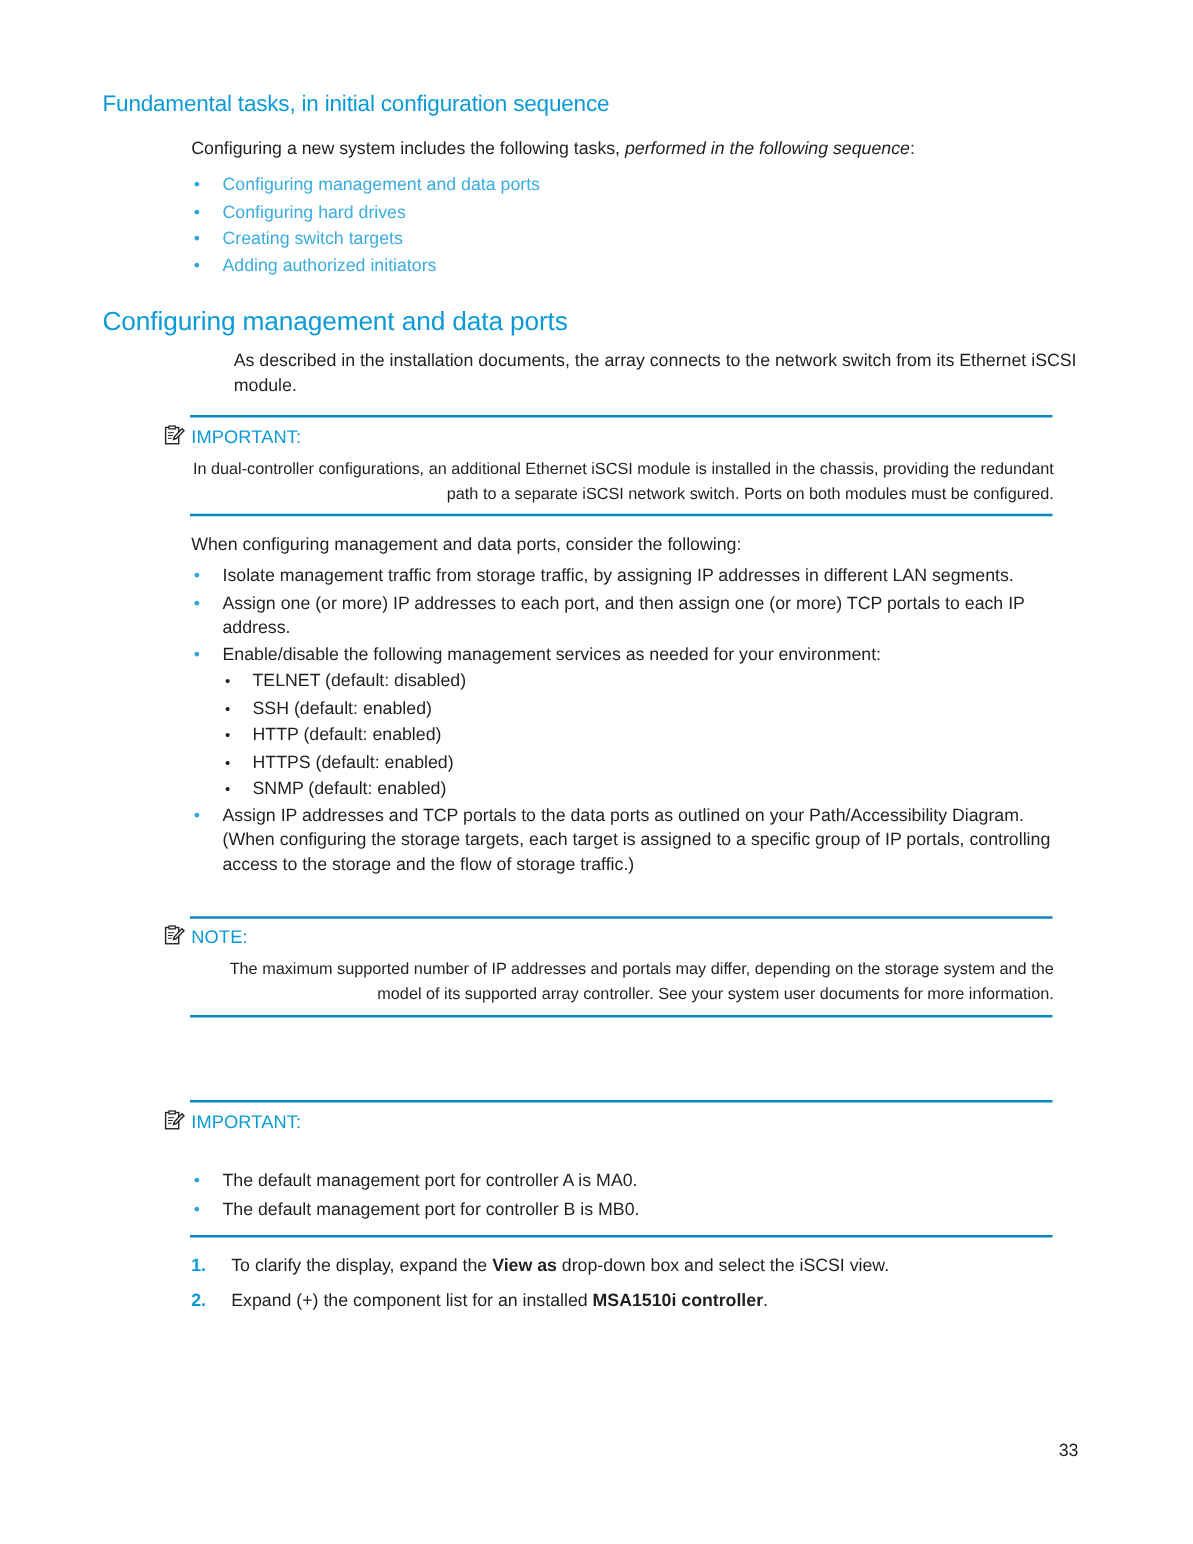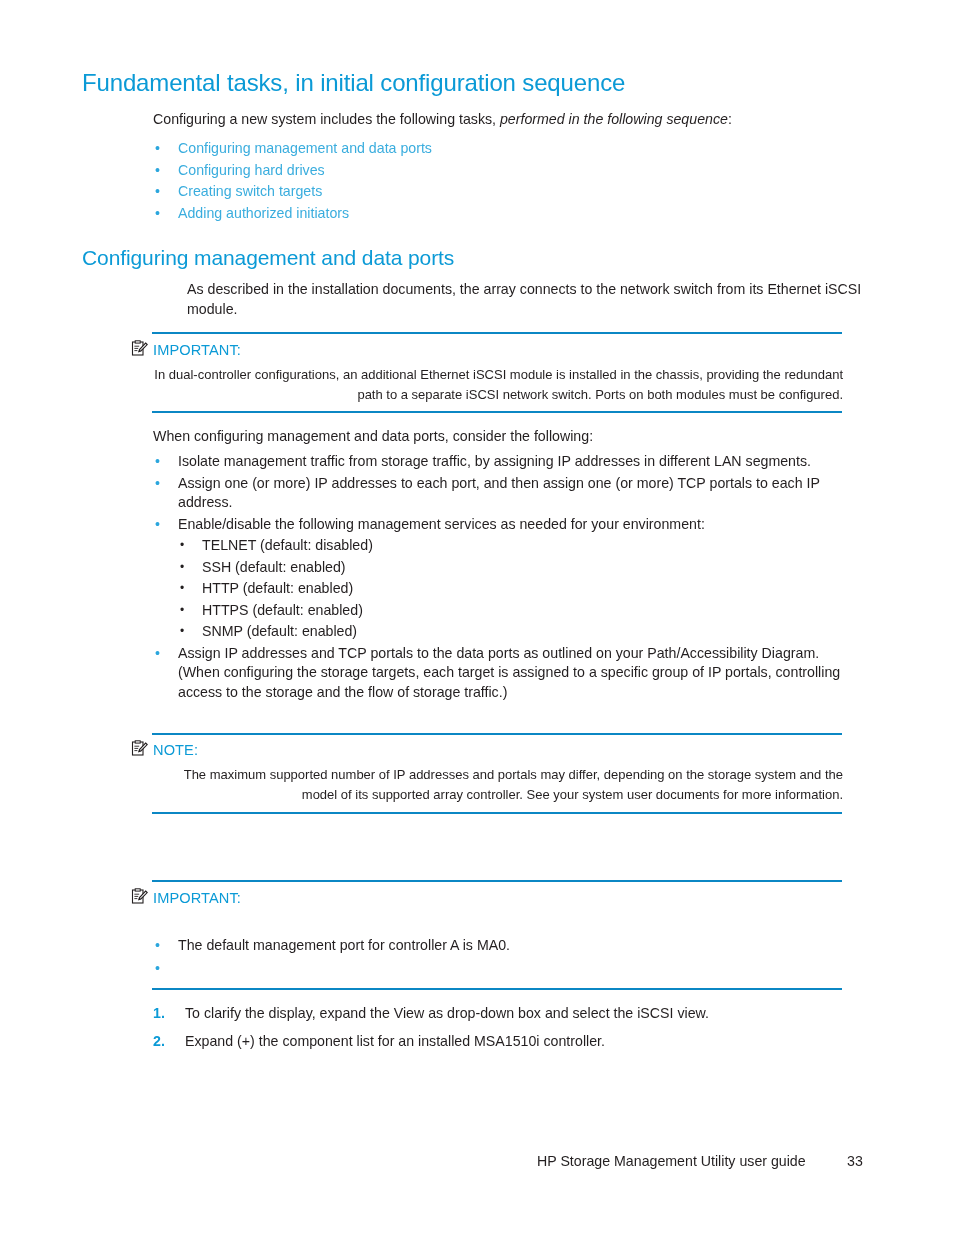--- a/index.html
+++ b/index.html
@@ -23,21 +23,21 @@
     width: 954px;
     height: 1235px;
   }
 
   
   .h1 {
     position: absolute;
     left: 82px;
     top: 66px;
     width: 800px;
-    font-size: 24px;
+    font-size: 18px;
     line-height: 34px;
     font-weight: 400;
     color: #0b9ad6;
     letter-spacing: -0.15px;
   }
 
   .h2 {
     position: absolute;
     left: 82px;
     width: 780px;
@@ -120,21 +120,21 @@
   }
   .nli .num {
     position: absolute;
     left: 0px;
     top: 0px;
     font-weight: bold;
     color: #0b9ad6;
     font-size: 14.2px;
     line-height: 19.5px;
   }
-  .nli b { font-weight: normal; color: #231f20; }
+  .nli b { font-weight: bold; color: #231f20; }
 
   
   .rule {
     position: absolute;
     left: 152px;
     width: 690px;
     height: 2px;
     background: #0b87c4;
   }
   .admon-label {
@@ -308,31 +308,31 @@
   </div>
   <div class="admon-label" style="top:889px;">IMPORTANT:</div>
 
   <div class="list" style="top:934px; width:690px;">
     <div class="li" style="line-height:22.5px;">
       <span class="bul" style="line-height:22.5px;">•</span>
       <span>The default management port for controller A is MA0.</span>
     </div>
     <div class="li" style="line-height:22.5px;">
       <span class="bul" style="line-height:22.5px;">•</span>
+      <span>The default management port for controller B is MB0.</span>
     </div>
   </div>
   <div class="rule" style="top:988px;"></div>
 
   <div class="nlist" style="top:1004px; width:690px;">
     <div class="nli">
       <span class="num">1.</span>
       <span>To clarify the display, expand the </span><b>View as</b><span> drop-down box and select the iSCSI view.</span>
     </div>
     <div class="nli">
       <span class="num">2.</span>
       <span>Expand (+) the component list for an installed </span><b>MSA1510i controller</b><span>.</span>
     </div>
   </div>
 
-  <div class="footer-text">HP Storage Management Utility user guide</div>
   <div class="footer-page">33</div>
 
 </div>
 
 </body></html>

